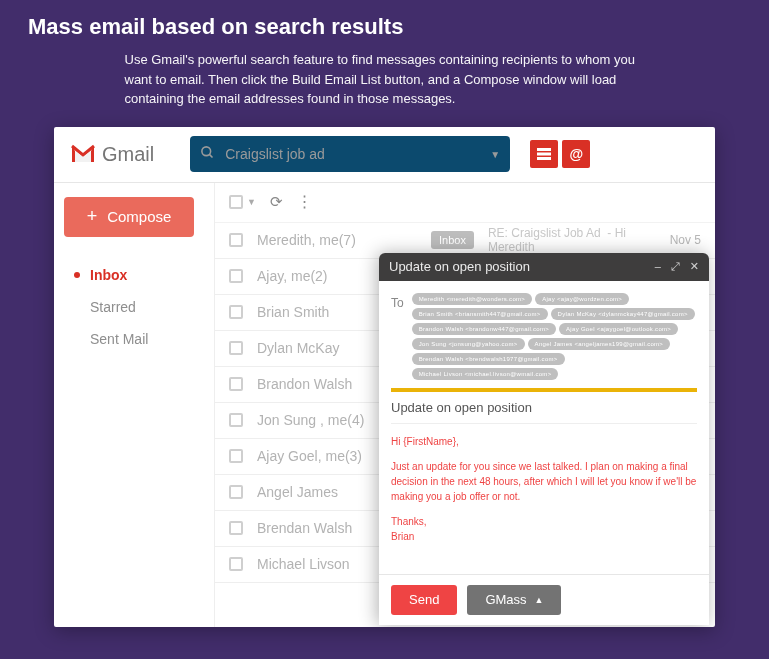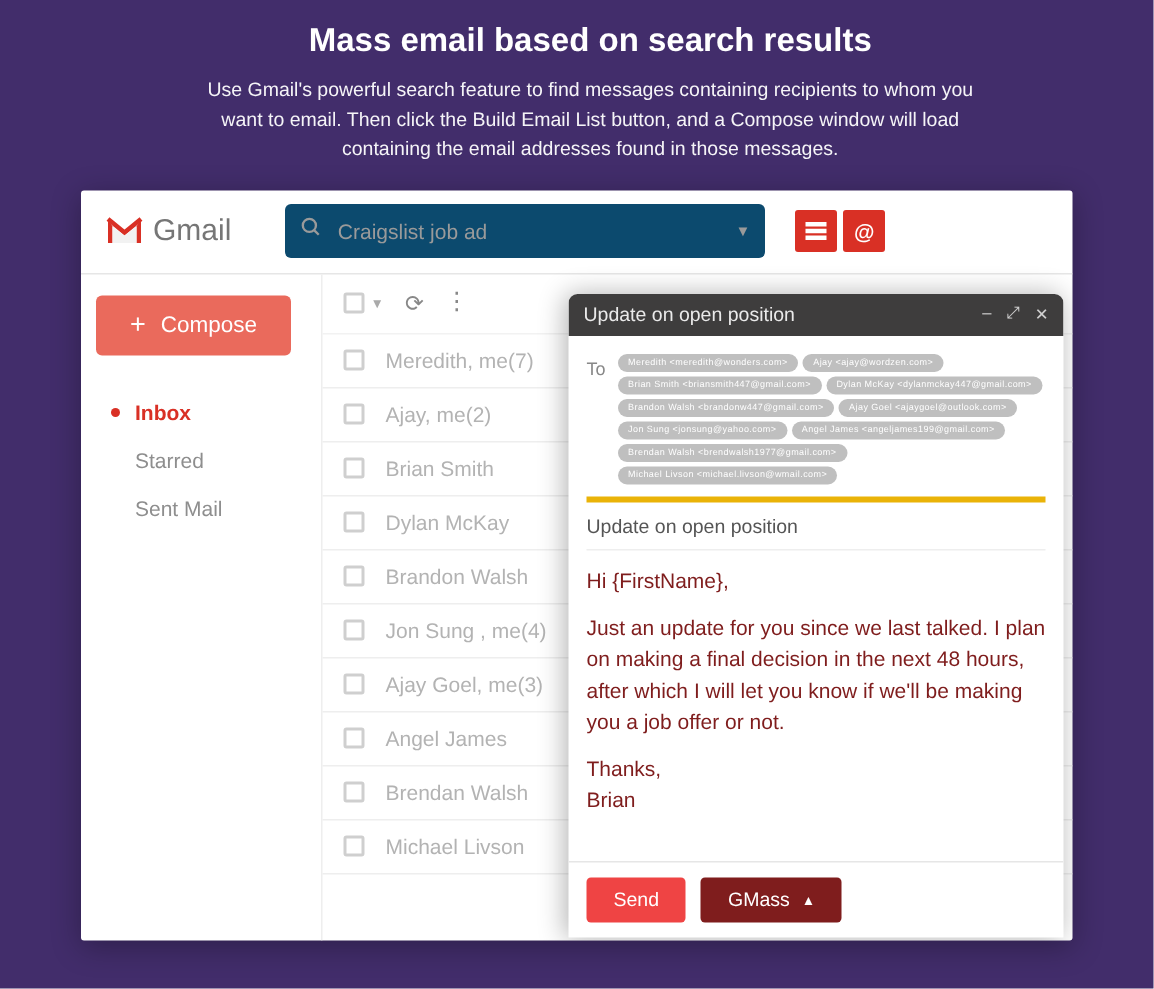--- a/index.html
+++ b/index.html
@@ -3,21 +3,21 @@
 <meta charset="utf-8">
 <style>
   * { box-sizing: border-box; margin: 0; padding: 0; }
   body {
     font-family: Arial, Helvetica, sans-serif;
     background: #422d6b;
     width: 769px;
     height: 659px;
     overflow: hidden;
   }
-  .hero { text-align: center; color: #fff; padding: 14px 28px 18px; margin-left: 18px; }
+  .hero { text-align: left; color: #fff; padding: 14px 28px 18px; }
   .hero h1 { font-size: 22px; font-weight: 700; margin-bottom: 10px; }
   .hero p { font-size: 13px; line-height: 1.5; opacity: 0.95; max-width: 520px; margin: 0 auto; }
 
   .app-frame {
     background: #fff;
     margin: 0 54px;
     height: 500px;
     border-radius: 2px;
     box-shadow: 0 4px 20px rgba(0,0,0,0.3);
     position: relative;
@@ -102,29 +102,29 @@
   .compose-title .ctrl { display: flex; gap: 10px; font-size: 11px; opacity: .85; }
   .compose-body { padding: 8px 12px 10px; font-size: 12px; color: #444; }
   .to-row { display: flex; align-items: flex-start; border-bottom: 4px solid #eab308; padding: 4px 0 8px; }
   .to-lbl { color: #888; font-size: 12px; margin-right: 8px; padding-top: 3px; }
   .chips { display: flex; flex-wrap: wrap; gap: 3px; }
   .chip {
     background: #bfbfbf; color: #fff; font-size: 6px; padding: 3px 7px;
     border-radius: 8px; letter-spacing: 0.3px;
   }
   .subj-row { border-bottom: 1px solid #eee; padding: 8px 0; font-size: 13px; color: #555; }
-  .msg { padding: 10px 0; font-size: 14px; line-height: 1.5; color: #7f1d1d; }
+  .msg { padding: 10px 0; font-size: 10px; line-height: 1.5; color: #ef4444; }
   .msg p { margin-bottom: 10px; }
   .compose-footer { border-top: 1px solid #e6e6e6; padding: 10px 12px; display: flex; gap: 10px; }
   .btn {
     height: 30px; padding: 0 18px; color: #fff; font-size: 13px;
     display: flex; align-items: center; border-radius: 3px;
   }
   .btn-send { background: #ef4444; }
-  .btn-gmass { background: #7f1d1d; }
+  .btn-gmass { background: #737373; }
   .btn-gmass .tri { margin-left: 8px; font-size: 9px; }
 </style>
 </head>
 <body>
 
 <div class="hero">
   <h1>Mass email based on search results</h1>
   <p>Use Gmail's powerful search feature to find messages containing recipients to whom you want to email. Then click the Build Email List button, and a Compose window will load containing the email addresses found in those messages.</p>
 </div>
 

